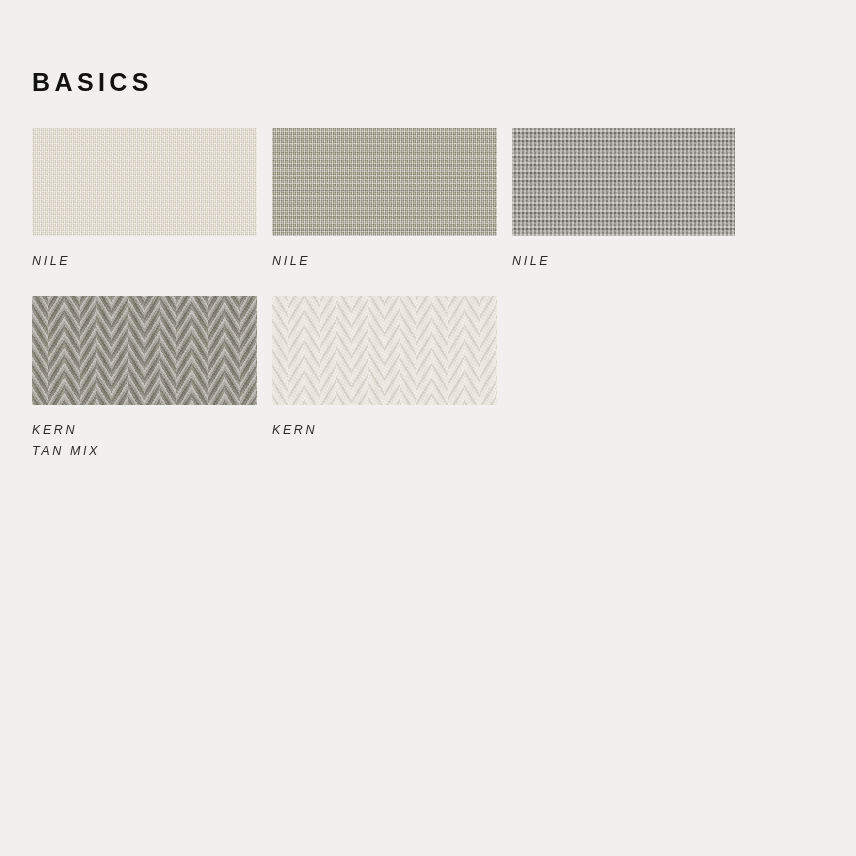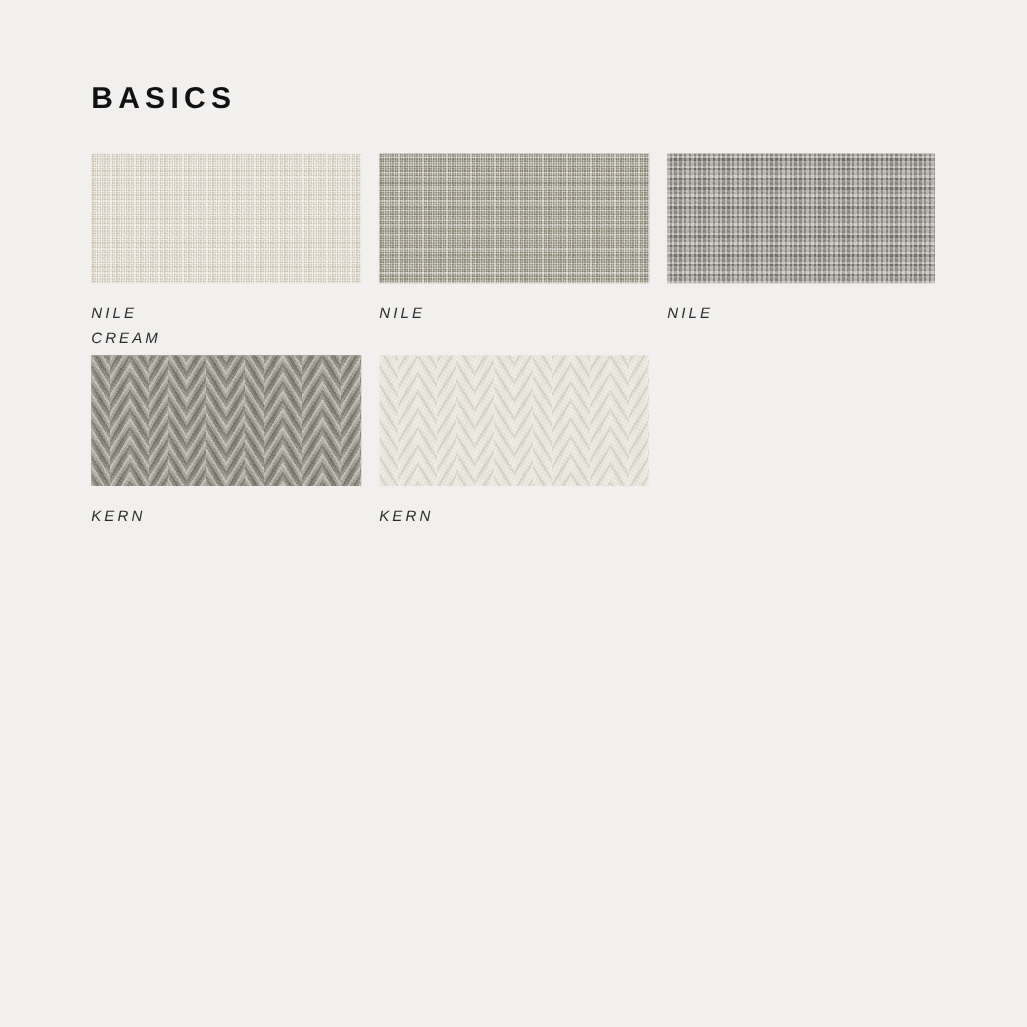--- a/index.html
+++ b/index.html
@@ -14,21 +14,20 @@
     font-family: "Liberation Sans", sans-serif;
     overflow: hidden;
     position: relative;
   }
 
   .board {
     position: absolute;
     left: 0; top: 0;
     width: 788px;
     height: 856px;
-    margin-left: 44px;
   }
 
   .section-title {
     position: absolute;
     left: 32px;
     top: 66px;
     font-size: 25px;
     font-weight: 700;
     letter-spacing: 4.4px;
     color: #111111;
@@ -173,21 +172,20 @@
 
   <div class="swatch-grid">
 
     <div class="swatch-cell" style="left:32px; top:128px;">
       <div class="swatch" style="width:225px; height:108px; background-color:#e8e1cf;">
         <div class="weave"></div>
         <div class="noise"></div>
       </div>
       <div class="swatch-label" style="color: rgb(43, 43, 43);">
         <span>NILE</span>
-        <span class="line2">CREAM</span>
       </div>
     </div>
 
     <div class="swatch-cell" style="left:272px; top:128px;">
       <div class="swatch" style="width:225px; height:108px; background-color:#9a9580;">
         <div class="weave"></div>
         <div class="slub"></div>
         <div class="noise"></div>
       </div>
       <div class="swatch-label" style="color: rgb(43, 43, 43);">
@@ -208,20 +206,21 @@
 
     <div class="swatch-cell" style="left:32px; top:296px;">
       <div class="swatch" style="width:225px; height:109px; background-color:#8e8a7c;">
         <div class="chev-shade"></div>
         <div class="chev"></div>
         <div class="chev mirror"></div>
         <div class="noise"></div>
       </div>
       <div class="swatch-label" style="color: rgb(43, 43, 43);">
         <span>KERN</span>
+        <span class="line2">TAN MIX</span>
       </div>
     </div>
 
     <div class="swatch-cell" style="left:272px; top:296px;">
       <div class="swatch chev-light" style="width:225px; height:109px; background-color:#f0ece0;">
         <div class="chev-shade"></div>
         <div class="chev"></div>
         <div class="chev mirror"></div>
         <div class="noise"></div>
       </div>

